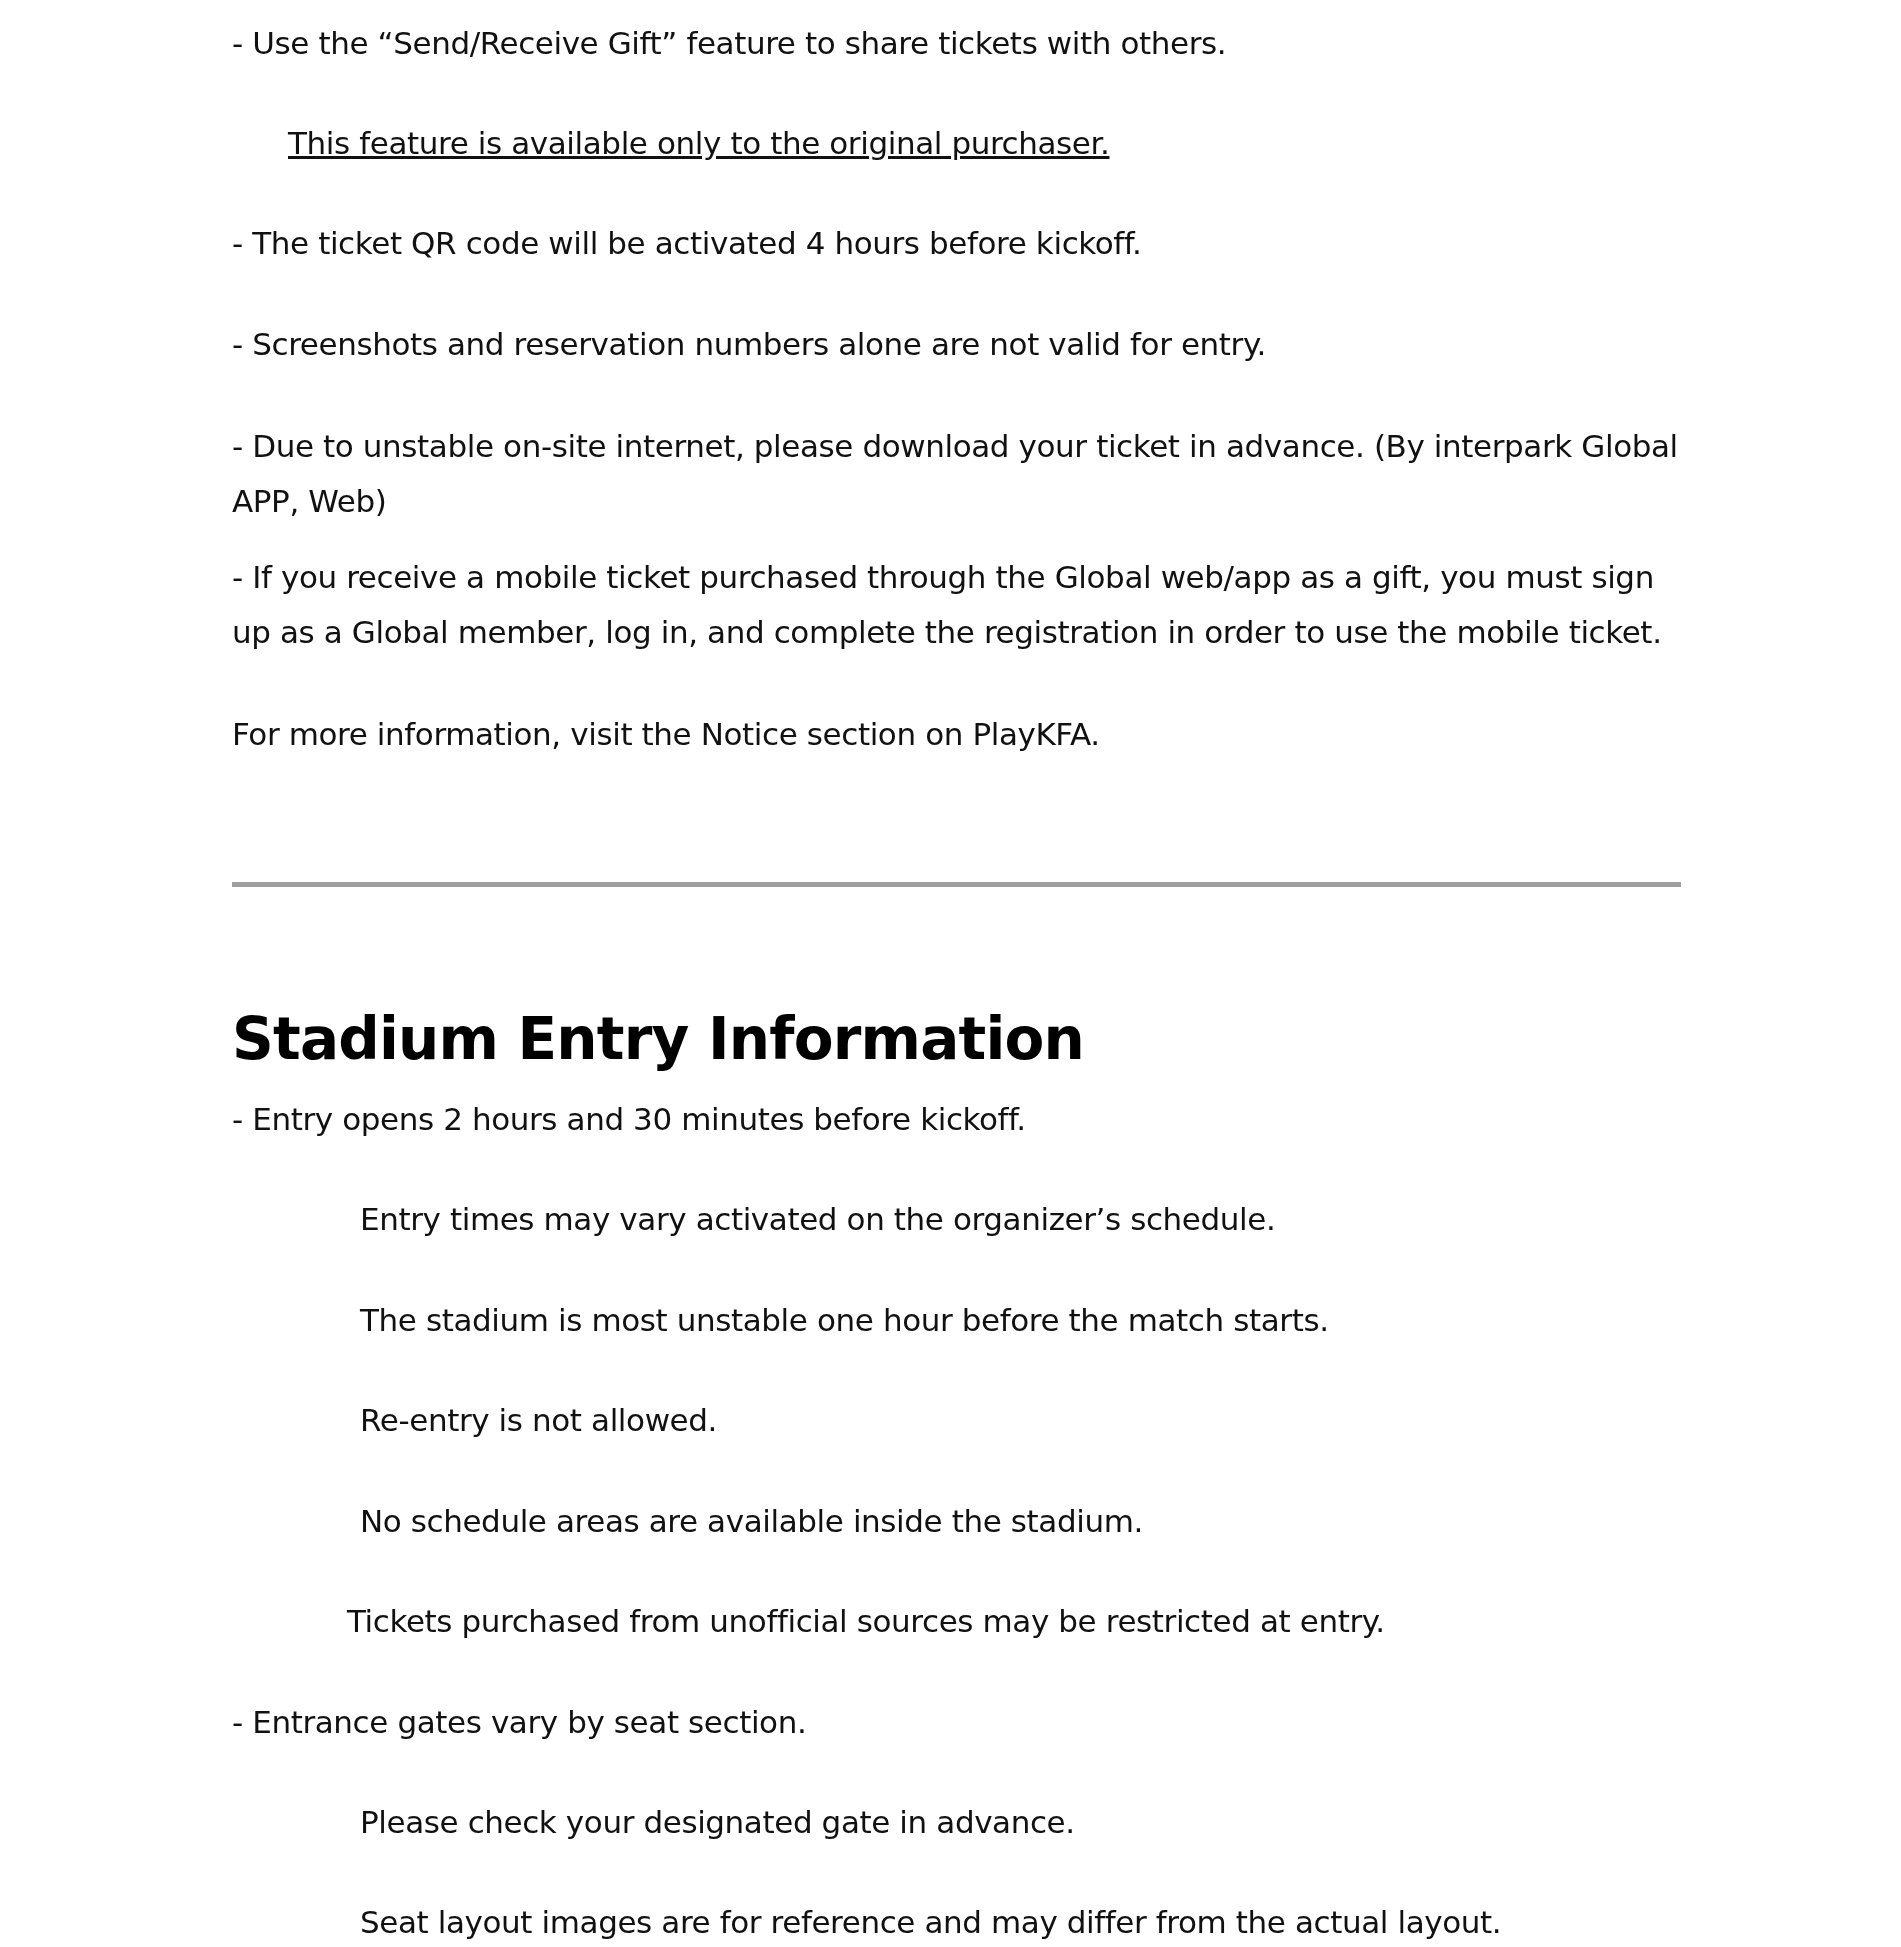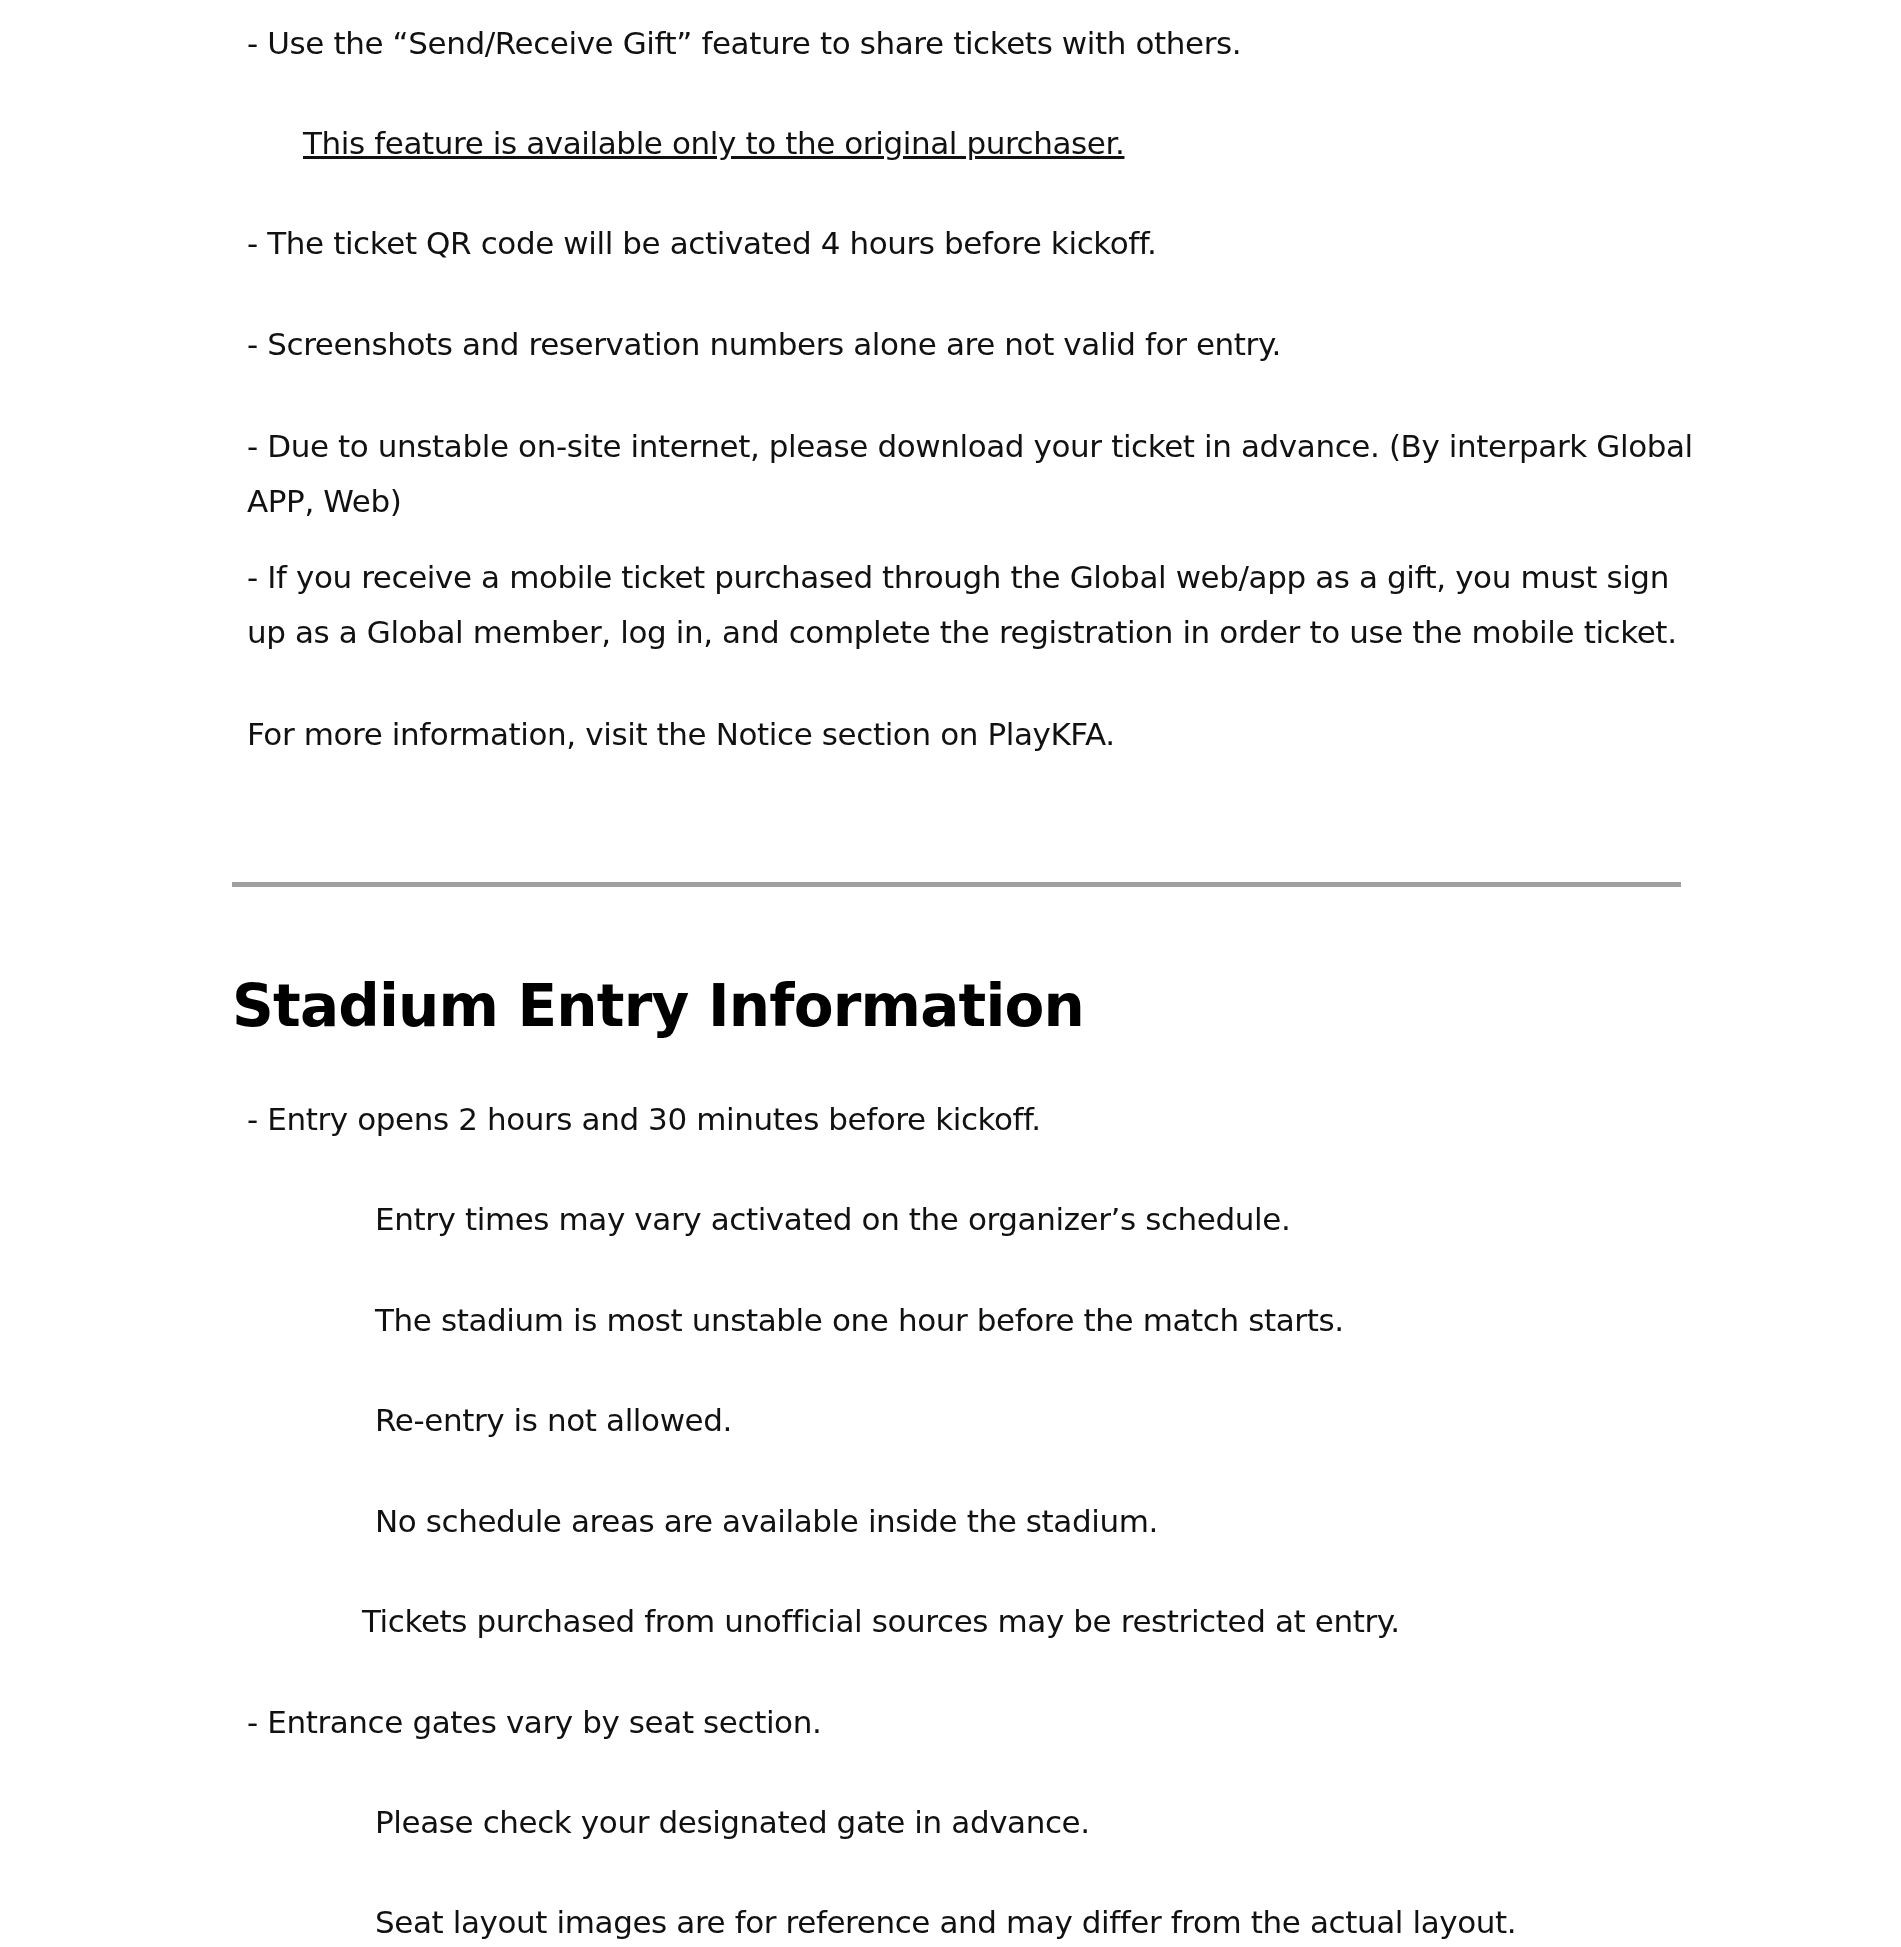--- a/index.html
+++ b/index.html
@@ -1,24 +1,24 @@
 <!DOCTYPE html>
 <html style="font-size:12.3px"><head>
 <meta charset="utf-8">
 <style>
   html, body { margin: 0; padding: 0; background: #ffffff; }
   body { width: 1901px; height: 1947px; position: relative; overflow: hidden;
          font-family: "DejaVu Sans", "Liberation Sans", sans-serif; color: #111111; }
-  .line { position: absolute; left: 232px; font-size: 31px; white-space: nowrap; line-height: 37px; letter-spacing: -0.4px; margin-left: 15px; }
+  .line { position: absolute; left: 232px; font-size: 31px; white-space: nowrap; line-height: 37px; letter-spacing: -0.4px; }
   .sub1 { left: 288px; text-decoration: underline; }
   .sub2 { left: 360px; }
   .sub3 { left: 347px; }
   .wrap { white-space: normal; width: 1457px; line-height: 55px; }
   .divider { position: absolute; left: 232px; top: 882px; width: 1449px; height: 4.6px; background: #a0a0a0; }
-  .heading { position: absolute; left: 232px; top: 972px; font-size: 58px; font-weight: bold; color: #000; letter-spacing: -0.8px; }
+  .heading { position: absolute; left: 232px; top: 1005px; font-size: 58px; font-weight: bold; color: #000; letter-spacing: -0.8px; }
 </style>
 </head>
 <body>
 
 <div>
   <div class="line" style="top:24.5px">- Use the “Send/Receive Gift” feature to share tickets with others.</div>
   <div class="line sub1" style="top:125px">This feature is available only to the original purchaser.</div>
   <div class="line" style="top:225px">- The ticket QR code will be activated 4 hours before kickoff.</div>
   <div class="line" style="top:326px">- Screenshots and reservation numbers alone are not valid for entry.</div>
   <div class="line wrap" style="top:419px">- Due to unstable on-site internet, please download your ticket in advance. (By interpark Global APP, Web)</div>

